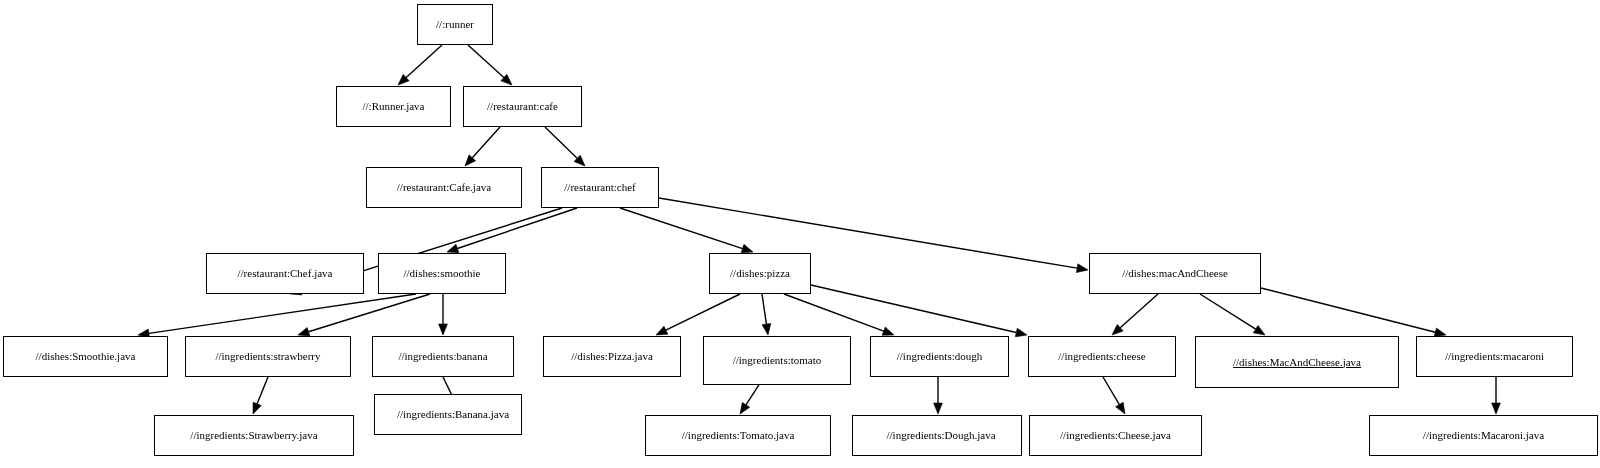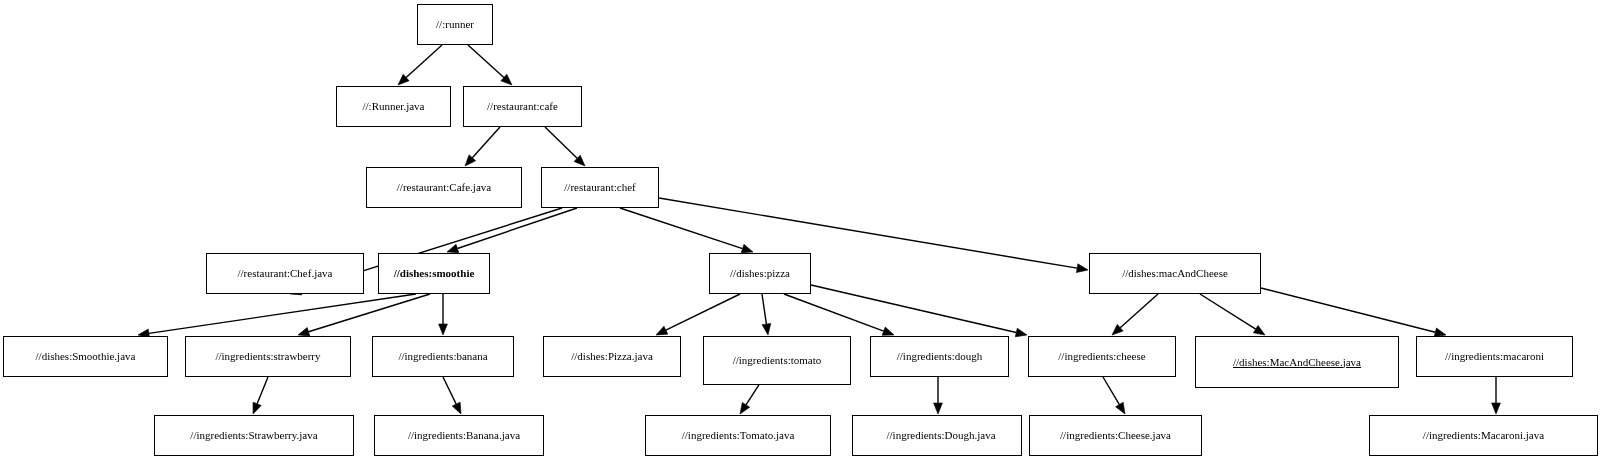--- a/index.html
+++ b/index.html
@@ -165,21 +165,21 @@
       </div>
       <div class="node-box" style="left: 366px; top: 167px; width: 156px; height: 41px;">
         <span class="node-label">//restaurant:Cafe.java</span>
       </div>
       <div class="node-box" style="left: 541px; top: 167px; width: 118px; height: 41px;">
         <span class="node-label">//restaurant:chef</span>
       </div>
       <div class="node-box" style="left: 206px; top: 253px; width: 158px; height: 41px;">
         <span class="node-label">//restaurant:Chef.java</span>
       </div>
-      <div class="node-box" style="left: 378px; top: 253px; width: 112px; height: 41px; font-weight: bold;">
+      <div class="node-box" style="left: 378px; top: 253px; width: 128px; height: 41px;">
         <span class="node-label">//dishes:smoothie</span>
       </div>
       <div class="node-box" style="left: 709px; top: 253px; width: 102px; height: 41px;">
         <span class="node-label">//dishes:pizza</span>
       </div>
       <div class="node-box" style="left: 1089px; top: 253px; width: 172px; height: 41px;">
         <span class="node-label">//dishes:macAndCheese</span>
       </div>
       <div class="node-box" style="left: 3px; top: 336px; width: 165px; height: 41px;">
         <span class="node-label">//dishes:Smoothie.java</span>
@@ -204,21 +204,21 @@
       </div>
       <div class="node-box" style="left: 1195px; top: 336px; width: 204px; height: 52px; text-decoration: underline;">
         <span class="node-label">//dishes:MacAndCheese.java</span>
       </div>
       <div class="node-box" style="left: 1416px; top: 336px; width: 157px; height: 41px;">
         <span class="node-label">//ingredients:macaroni</span>
       </div>
       <div class="node-box" style="left: 154px; top: 415px; width: 200px; height: 41px;">
         <span class="node-label">//ingredients:Strawberry.java</span>
       </div>
-      <div class="node-box" style="left: 374px; top: 415px; width: 170px; height: 41px; padding-left: 10px;">
+      <div class="node-box" style="left: 374px; top: 394px; width: 148px; height: 41px; padding-left: 10px;">
         <span class="node-label">//ingredients:Banana.java</span>
       </div>
       <div class="node-box" style="left: 645px; top: 415px; width: 186px; height: 41px;">
         <span class="node-label">//ingredients:Tomato.java</span>
       </div>
       <div class="node-box" style="left: 852px; top: 415px; width: 170px; height: 41px; padding-left: 8px;">
         <span class="node-label">//ingredients:Dough.java</span>
       </div>
       <div class="node-box" style="left: 1029px; top: 415px; width: 173px; height: 41px;">
         <span class="node-label">//ingredients:Cheese.java</span>

